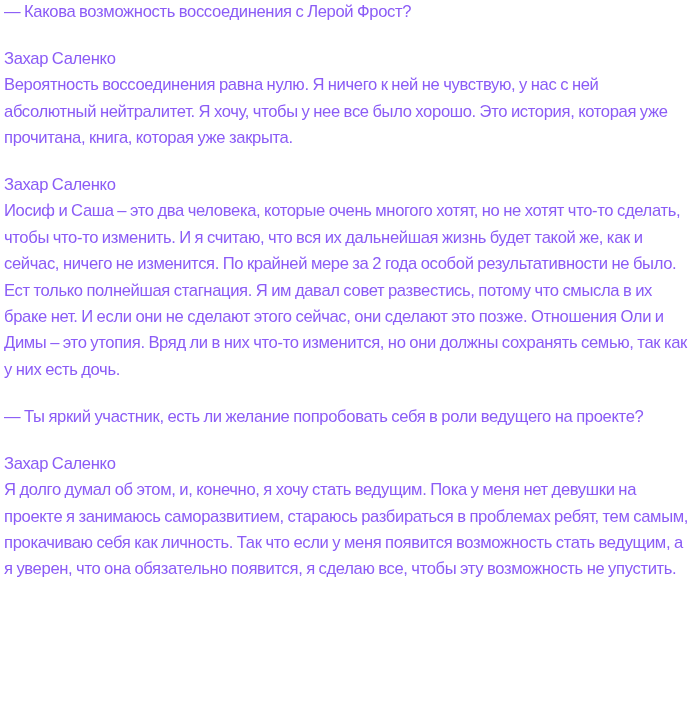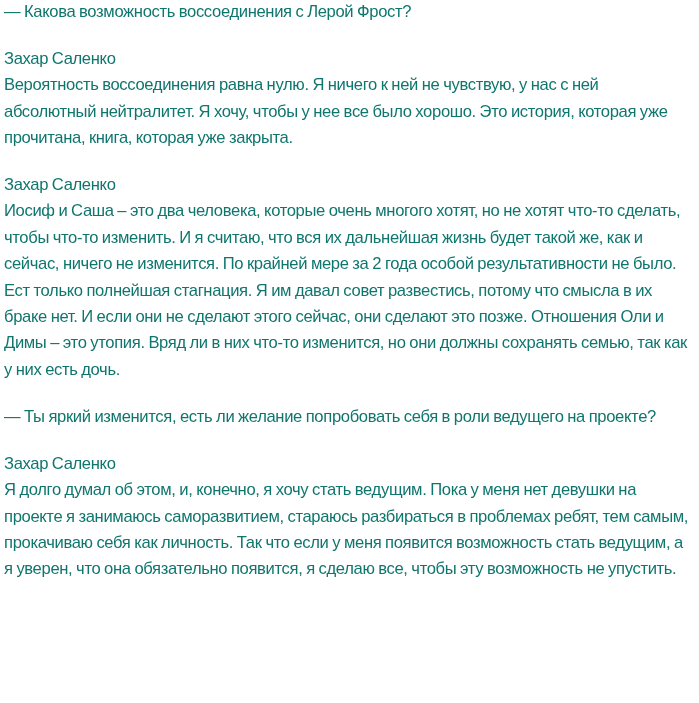--- a/index.html
+++ b/index.html
@@ -1,36 +1,36 @@
 <!DOCTYPE html>
 <html><head>
 <meta charset="utf-8">
 <style>
   html, body { margin: 0; padding: 0; background: #ffffff; }
   body { width: 699px; height: 703px; overflow: hidden; }
   .article {
     position: absolute; left: 4px; top: -1px; width: 690px;
     font-family: "Liberation Sans", sans-serif;
-    font-size: 16.6px; line-height: 26.4px; color: #0f766e;
+    font-size: 16.6px; line-height: 26.4px; color: #8b5cf6;
     letter-spacing: -0.35px; word-spacing: -0.5px;
   }
   .para { margin: 0 0 20.5px 0; }
   .speaker { display: block; }
 </style>
 </head>
 <body>
 
 <div class="article">
   <p class="para">— Какова возможность воссоединения с Лерой Фрост?</p>
   <p class="para">
     <span class="speaker">Захар Саленко</span>
     <span>Вероятность воссоединения равна нулю. Я ничего к ней не чувствую, у нас с ней абсолютный нейтралитет. Я хочу, чтобы у нее все было хорошо. Это история, которая уже прочитана, книга, которая уже закрыта.</span>
   </p>
   <p class="para">
     <span class="speaker">Захар Саленко</span>
     <span>Иосиф и Саша – это два человека, которые очень многого хотят, но не хотят что-то сделать, чтобы что-то изменить. И я считаю, что вся их дальнейшая жизнь будет такой же, как и сейчас, ничего не изменится. По крайней мере за 2 года особой результативности не было. Ест только полнейшая стагнация. Я им давал совет развестись, потому что смысла в их браке нет. И если они не сделают этого сейчас, они сделают это позже. Отношения Оли и Димы – это утопия. Вряд ли в них что-то изменится, но они должны сохранять семью, так как у них есть дочь.</span>
   </p>
-  <p class="para">— Ты яркий изменится, есть ли желание попробовать себя в роли ведущего на проекте?</p>
+  <p class="para">— Ты яркий участник, есть ли желание попробовать себя в роли ведущего на проекте?</p>
   <p class="para">
     <span class="speaker">Захар Саленко</span>
     <span>Я долго думал об этом, и, конечно, я хочу стать ведущим. Пока у меня нет девушки на проекте я занимаюсь саморазвитием, стараюсь разбираться в проблемах ребят, тем самым, прокачиваю себя как личность. Так что если у меня появится возможность стать ведущим, а я уверен, что она обязательно появится, я сделаю все, чтобы эту возможность не упустить.</span>
   </p>
 </div>
 
 </body></html>

